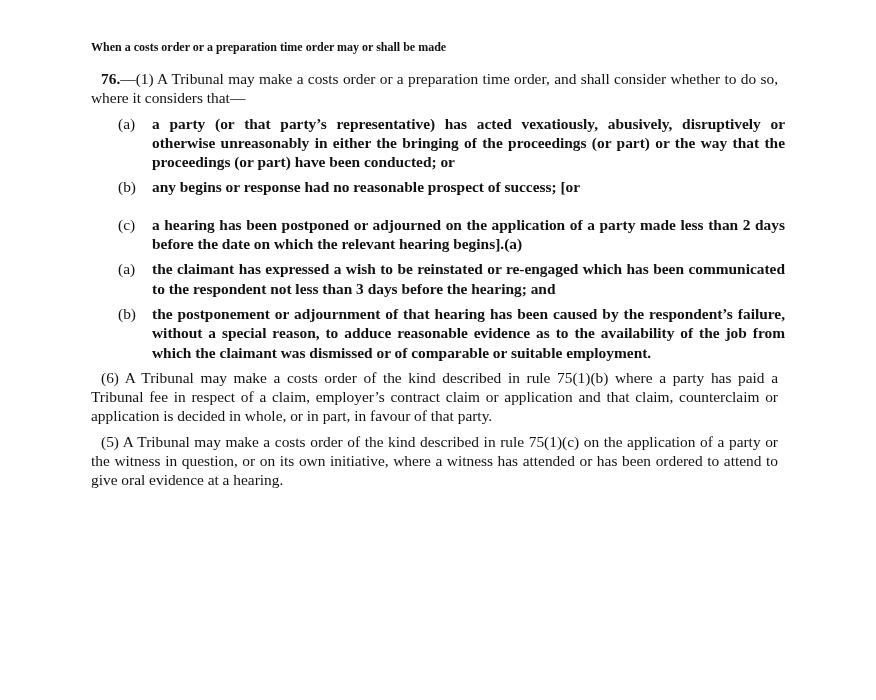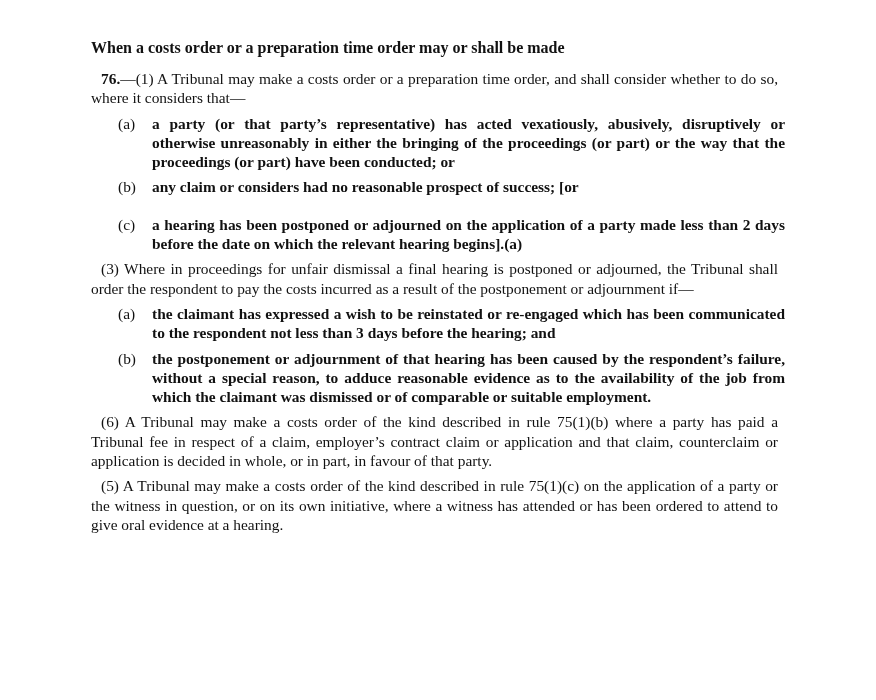--- a/index.html
+++ b/index.html
@@ -1,19 +1,19 @@
 <!DOCTYPE html>
 <html><head>
 <meta charset="utf-8">
 <style>
   html, body { margin: 0; padding: 0; background: #ffffff; }
   body { width: 876px; height: 700px; position: relative; overflow: hidden;
          font-family: "Liberation Serif", "DejaVu Serif", serif; color: #111; }
   .page { position: absolute; left: 91px; top: 38px; width: 694px; font-size: 15.4px; line-height: 19.3px; }
-  .heading { font-weight: bold; font-size: 16px; margin: 0 0 12px 0; line-height: 19px; }
+  .heading { font-weight: bold; font-size: 12px; margin: 0 0 12px 0; line-height: 19px; }
   .para { text-align: justify; text-indent: 10px; margin: 0 7px 6px 0; font-family: Liberation Serif, serif; }
   .para b { font-weight: bold; }
   .sub { display: flex; margin: 0 0 6px 27px; text-align: justify; }
   .sub .lbl { width: 34px; flex: 0 0 34px; }
   .sub .txt { flex: 1; font-weight: bold; }
   .sub.gap { margin-bottom: 18px; }
 </style>
 </head>
 <body>
 
@@ -21,28 +21,27 @@
   <div class="heading">When a costs order or a preparation time order may or shall be made</div>
 
   <p class="para"><b>76.</b><span>—(1) A Tribunal may make a costs order or a preparation time order, and shall consider whether to do so, where it considers that—</span></p>
 
   <div class="sub">
     <span class="lbl">(a)</span>
     <span class="txt">a party (or that party’s representative) has acted vexatiously, abusively, disruptively or otherwise unreasonably in either the bringing of the proceedings (or part) or the way that the proceedings (or part) have been conducted; or</span>
   </div>
   <div class="sub gap">
     <span class="lbl">(b)</span>
-    <span class="txt">any claim or considers had no reasonable prospect of success; [or</span>
+    <span class="txt">any begins or response had no reasonable prospect of success; [or</span>
   </div>
   <div class="sub">
     <span class="lbl">(c)</span>
     <span class="txt"><span>a hearing has been postponed or adjourned on the application of a party made less than 2 days before the date on which the relevant hearing begins].</span><b>(a)</b></span>
   </div>
 
-  <p class="para">(3) Where in proceedings for unfair dismissal a final hearing is postponed or adjourned, the Tribunal shall order the respondent to pay the costs incurred as a result of the postponement or adjournment if—</p>
 
   <div class="sub">
     <span class="lbl">(a)</span>
     <span class="txt">the claimant has expressed a wish to be reinstated or re-engaged which has been communicated to the respondent not less than 3 days before the hearing; and</span>
   </div>
   <div class="sub">
     <span class="lbl">(b)</span>
     <span class="txt">the postponement or adjournment of that hearing has been caused by the respondent’s failure, without a special reason, to adduce reasonable evidence as to the availability of the job from which the claimant was dismissed or of comparable or suitable employment.</span>
   </div>
 

